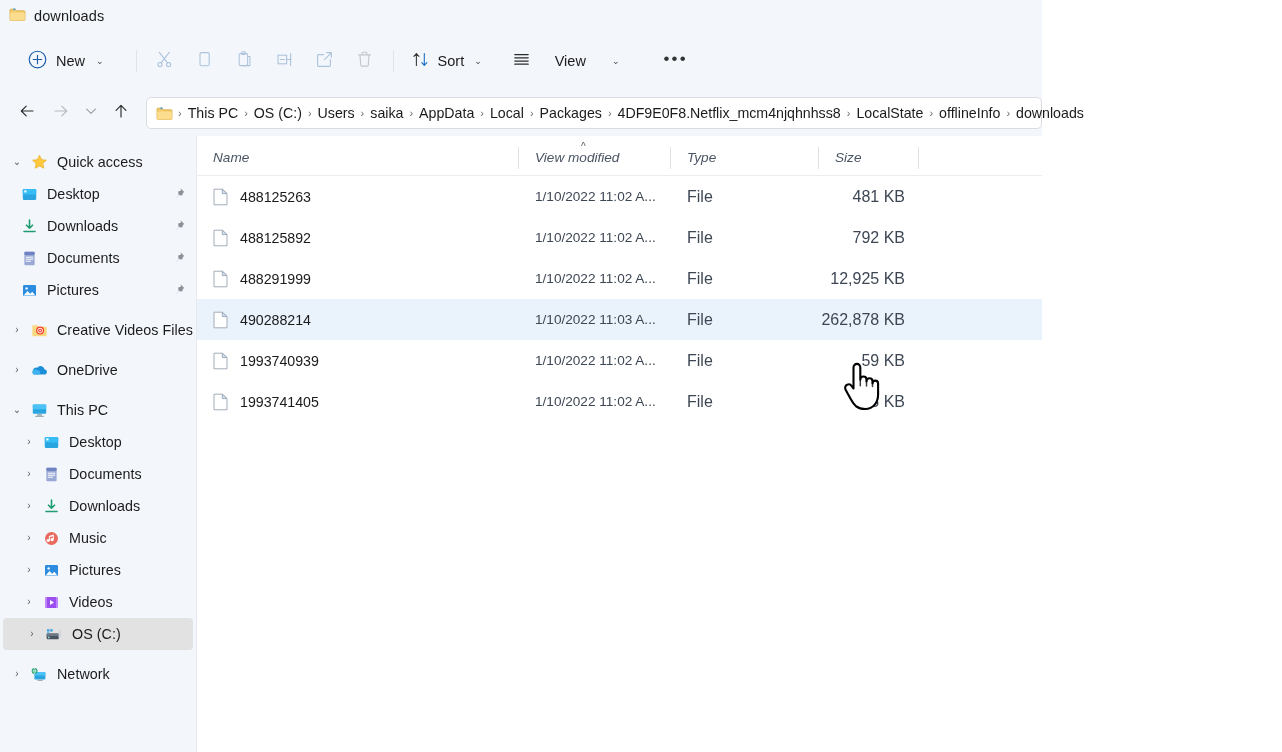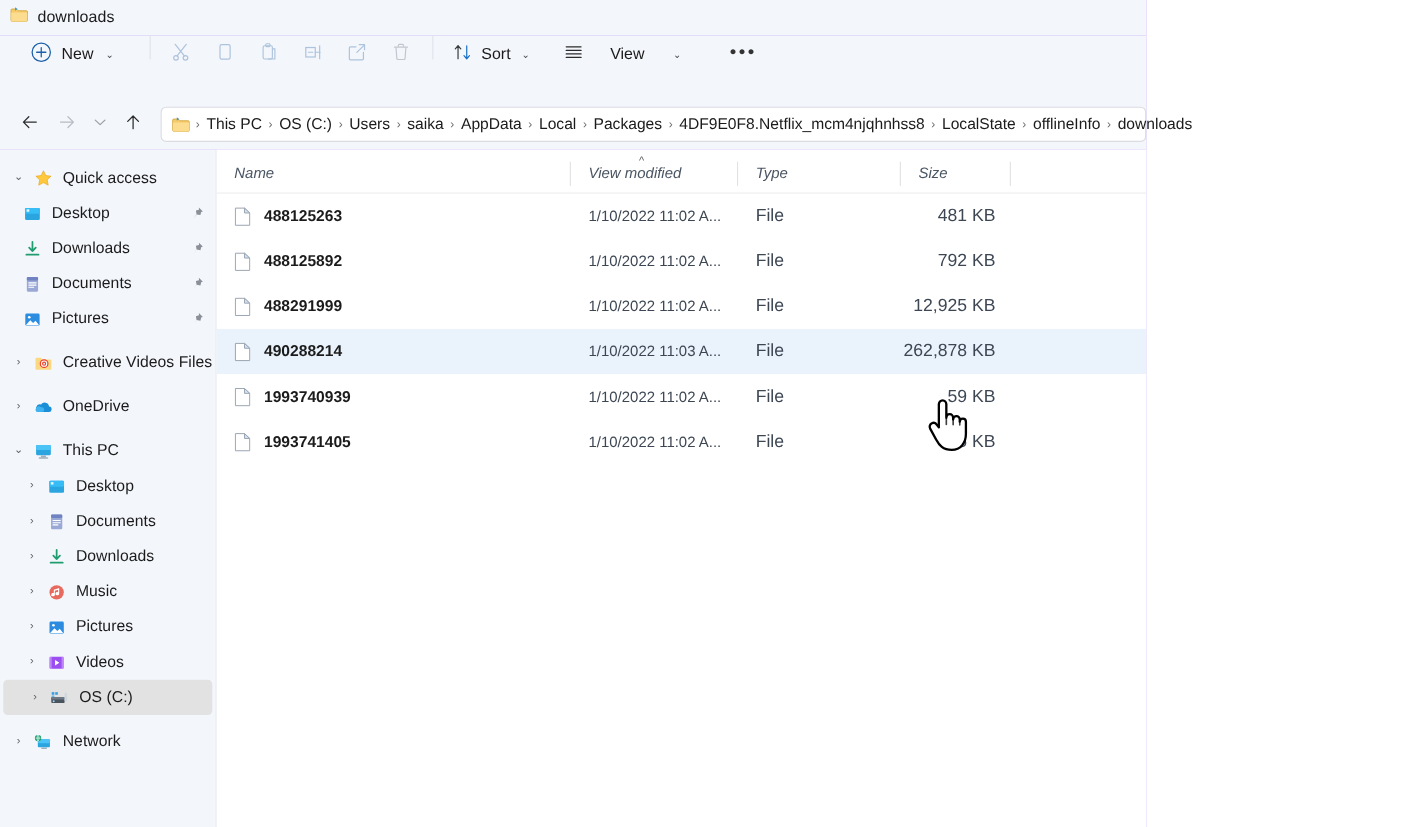--- a/index.html
+++ b/index.html
@@ -15,21 +15,21 @@
     font-family: "Liberation Sans", sans-serif;
     background: #ffffff;
     color: #1b1b1b;
     -webkit-font-smoothing: antialiased;
   }
 
   #app {
     width: 1042px;
     height: 752px;
     position: relative;
-    background: #8b5cf6;
+    background: #f0abfc;
     display: flex;
     flex-direction: column;
   }
 
   
   .titlebar {
     height: 32px;
     flex: 0 0 32px;
     background: #f3f6fb;
     display: flex;
@@ -42,21 +42,21 @@
     color: #1b1b1b;
     letter-spacing: .1px;
   }
 
   
   .toolbar {
     height: 58px;
     flex: 0 0 58px;
     background: #f3f6fb;
     display: flex;
-    align-items: flex-start;
+    align-items: center;
     padding-left: 20px;
     gap: 0px;
   }
   .tb-btn {
     height: 36px;
     display: flex;
     align-items: center;
     justify-content: center;
     gap: 8px;
     border-radius: 5px;
@@ -251,21 +251,21 @@
   }
   .row.selected { background: #eaf3fc; }
   .cell {
     font-size: 14.2px;
     color: #1b1b1b;
     display: flex;
     align-items: center;
     overflow: hidden;
     white-space: nowrap;
   }
-  .cell.name { width: 322px; padding-left: 16px; gap: 10px; font-weight: bold; }
+  .cell.name { width: 322px; padding-left: 16px; gap: 10px; }
   .cell.date { width: 152px; color: #3d4754; font-size: 13.6px; padding-left: 16px; }
   .cell.type { width: 148px; color: #3d4754; font-size: 16px; padding-left: 16px; }
   .cell.size { width: 100px; color: #3d4754; font-size: 16px; justify-content: flex-end; padding-right: 14px; }
   .file-ico { flex: 0 0 17px; display: flex; align-items: center; }
 
   
   .cursor {
     position: absolute;
     left: 836px;
     top: 357px;

